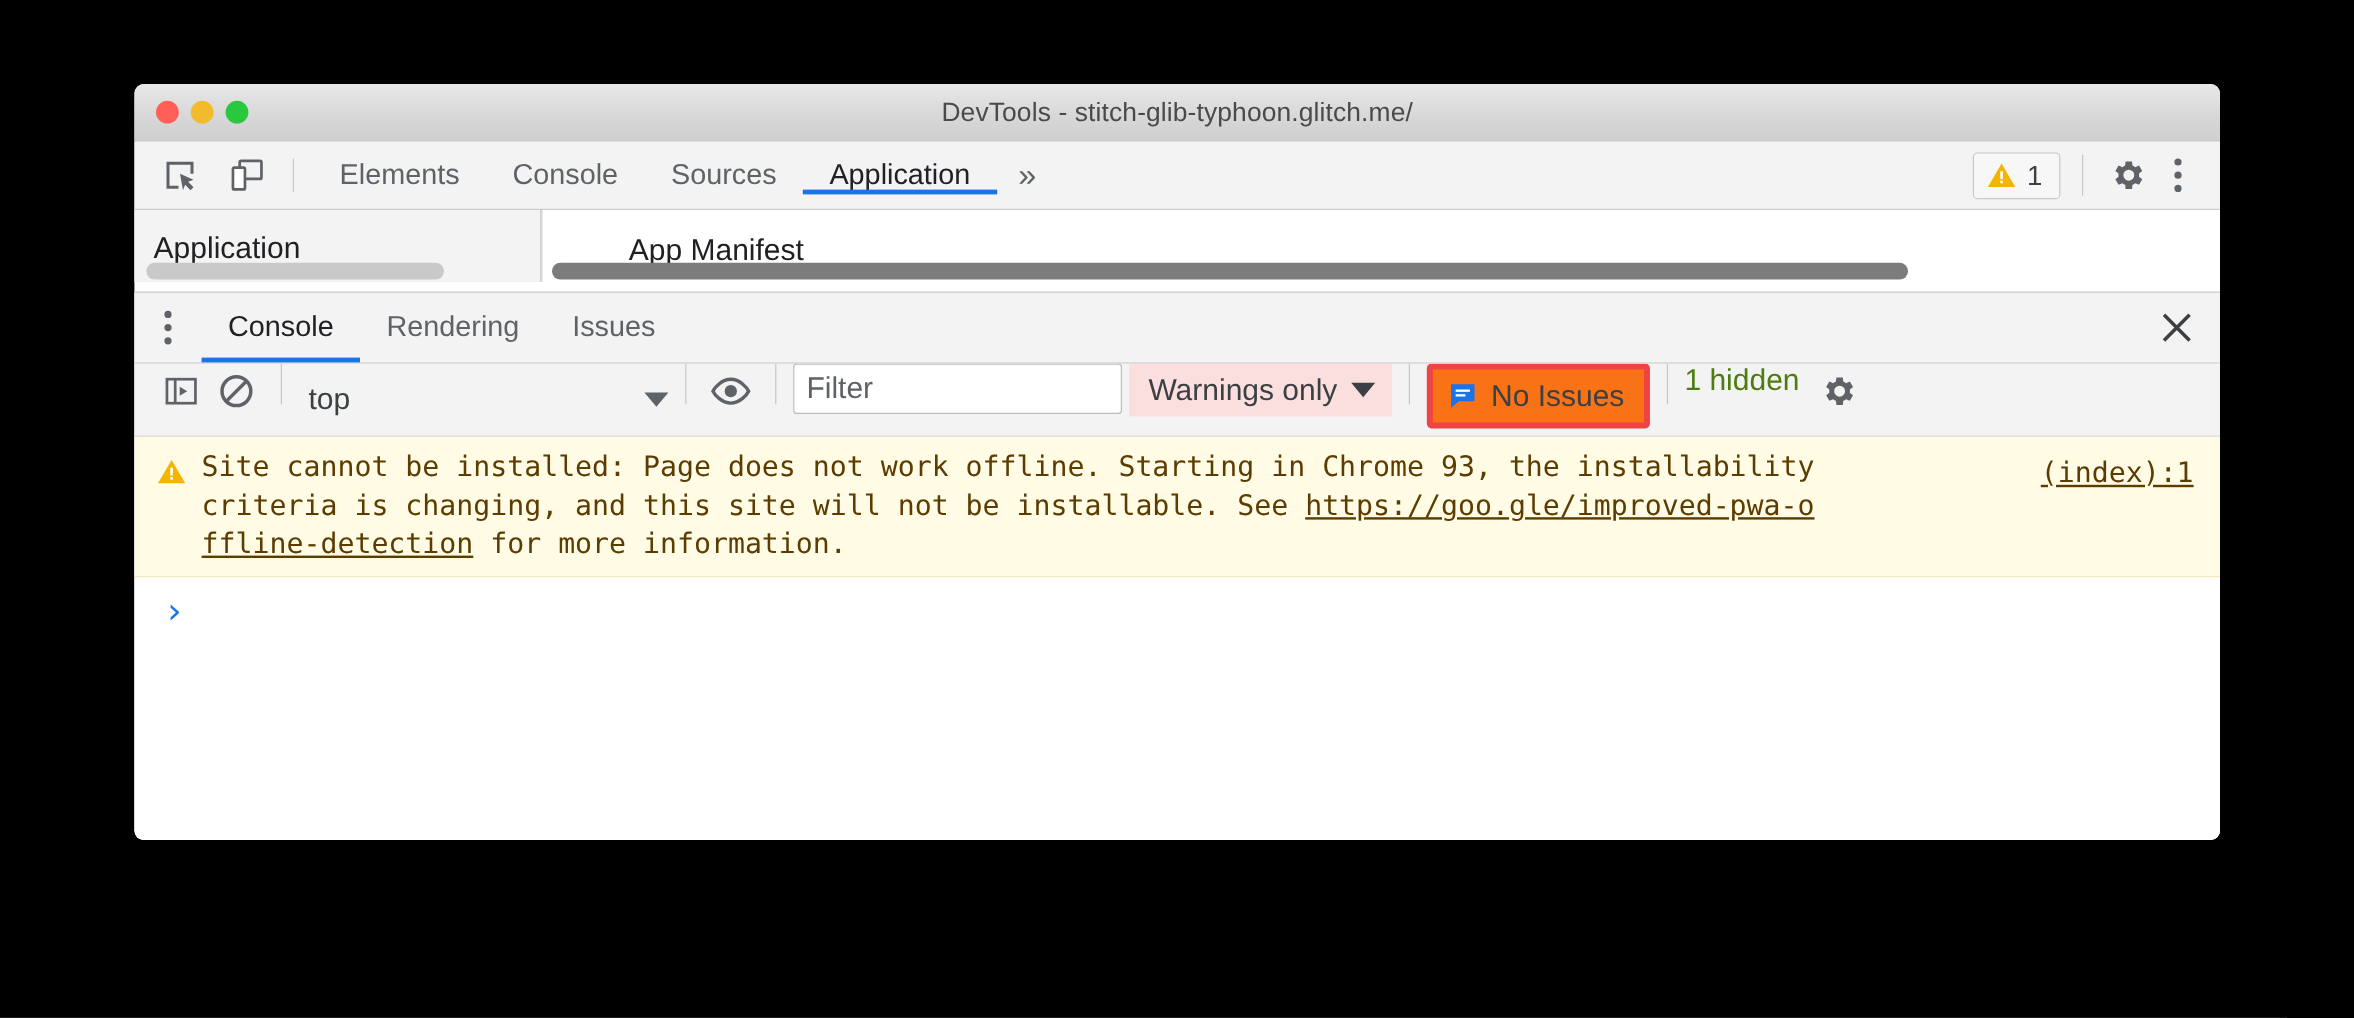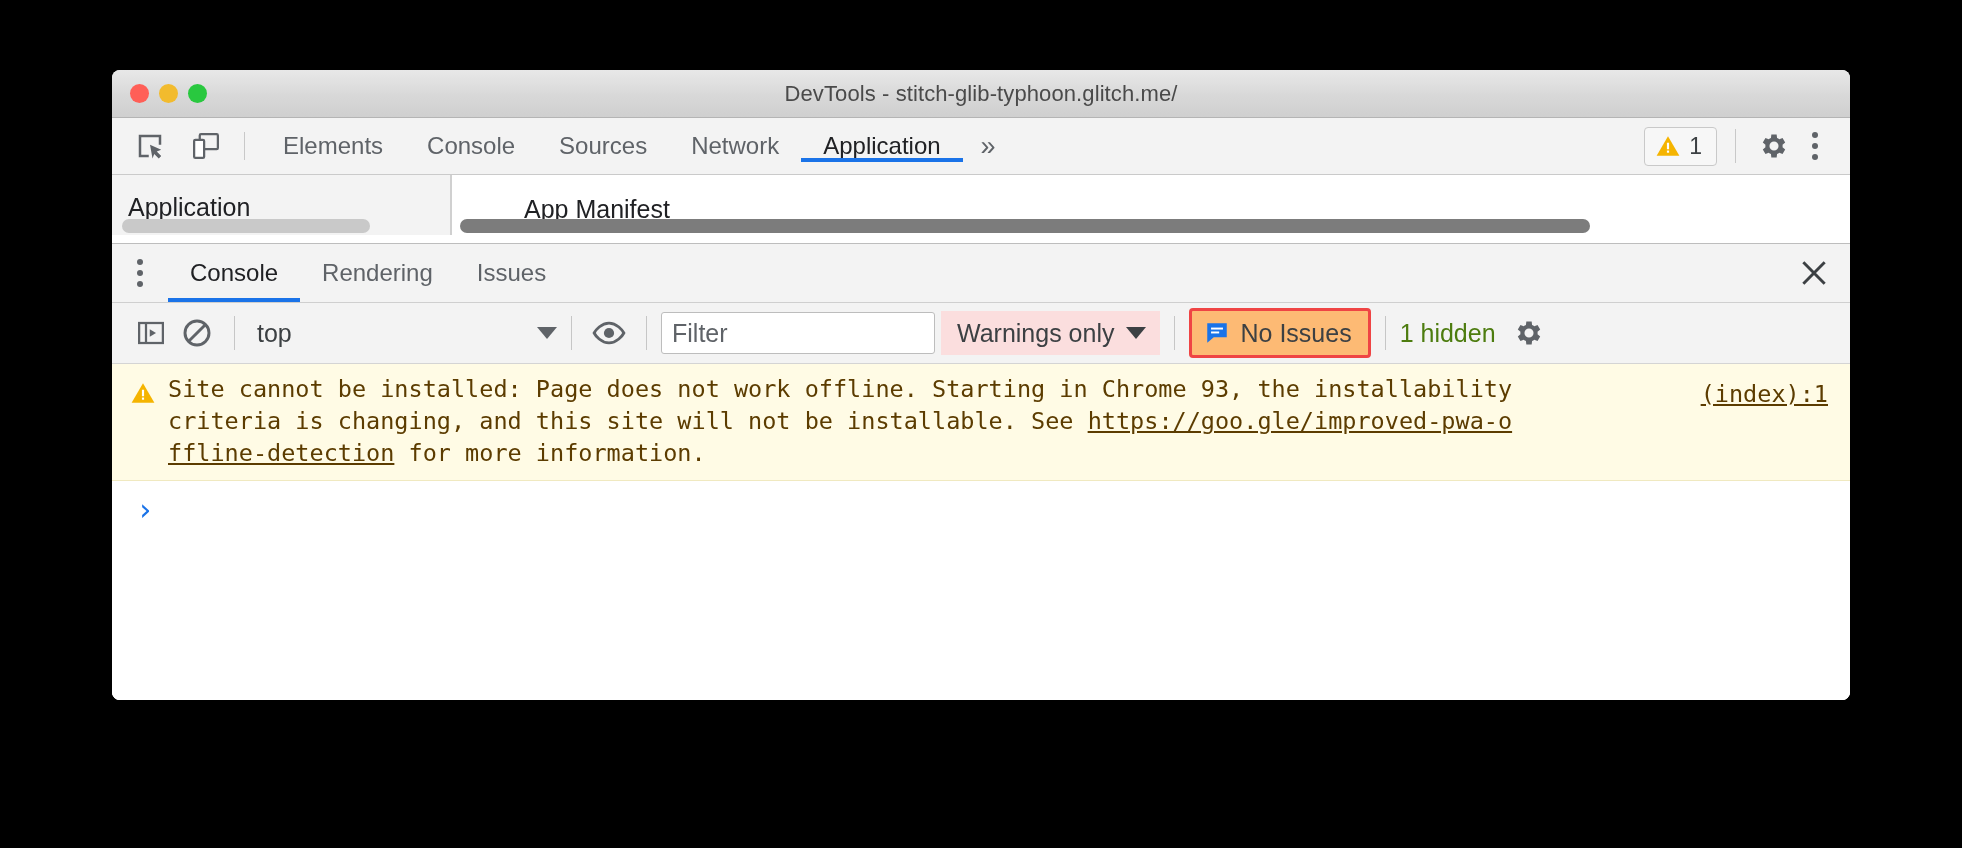--- a/index.html
+++ b/index.html
@@ -255,21 +255,20 @@
     width: 72px;
     display: flex; align-items: center; justify-content: center;
   }
 
   
   .console-toolbar {
     height: 60px;
     background: #f3f3f3;
     border-bottom: 1px solid #d4d4d4;
     display: flex;
-    align-items: center;
     padding: 0 14px 0 16px;
   }
   .ct-btn {
     width: 46px; height: 46px;
     display: flex; align-items: center; justify-content: center;
     border-radius: 3px;
   }
   .ct-sep {
     width: 1px; height: 34px;
     background: #c6c6c6;
@@ -320,23 +319,23 @@
     white-space: nowrap;
   }
   .level-select .caret {
     margin-left: 0;
     border-top-color: #3c4043;
   }
   .issues-btn {
     display: flex;
     align-items: center;
     gap: 10px;
-    border: 3px solid #ef4444;
+    border: 5px solid #ef4444;
     border-radius: 4px;
-    background: #fdba74;
+    background: #f97316;
     height: 44px;
     padding: 0 16px 0 12px;
   }
   .issues-btn .lbl {
     font-size: 25px;
     color: #3c4043;
     white-space: nowrap;
   }
   .hidden-count {
     font-size: 25px;
@@ -434,23 +433,20 @@
 
       <div class="tabs">
         <div class="tab">
           <span>Elements</span>
         </div>
         <div class="tab">
           <span>Console</span>
         </div>
         <div class="tab">
           <span>Sources</span>
-        </div>
-        <div class="tab">
-          <span>Network</span>
         </div>
         <div class="tab active">
           <span>Application</span>
         </div>
         <div class="tab more">
           <span>»</span>
         </div>
       </div>
 
       <div class="tb-right">

